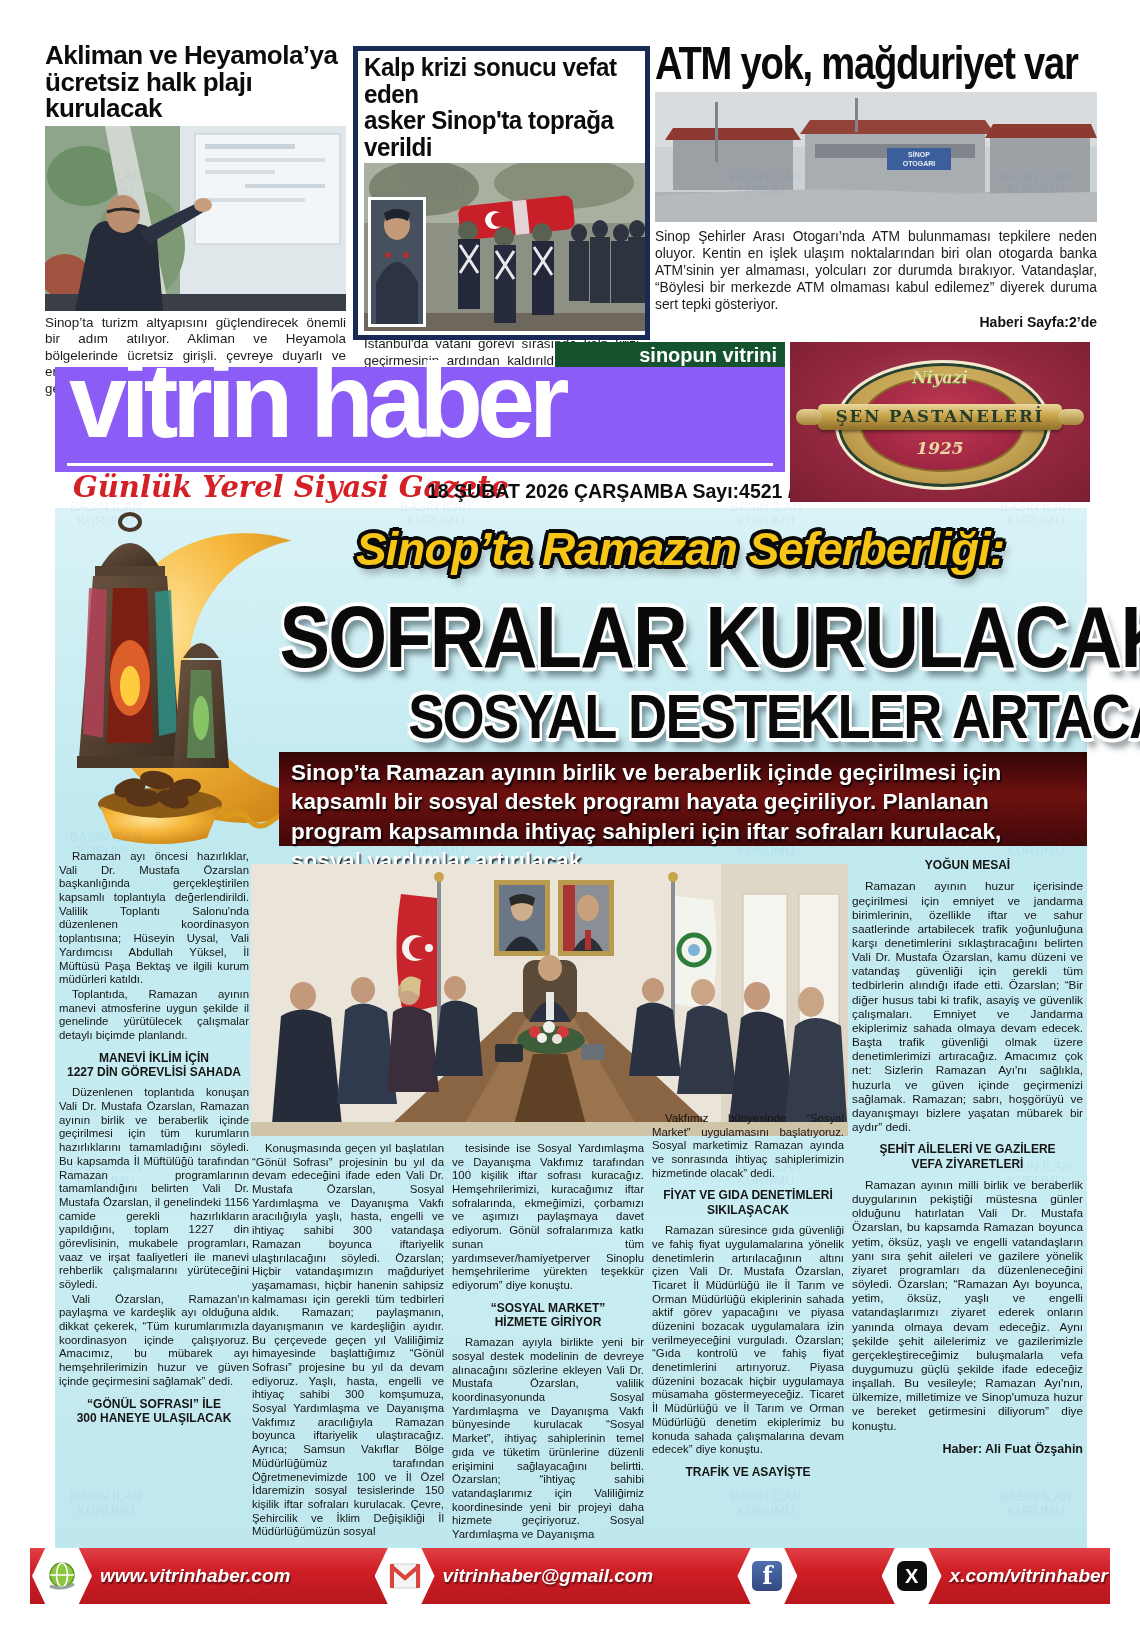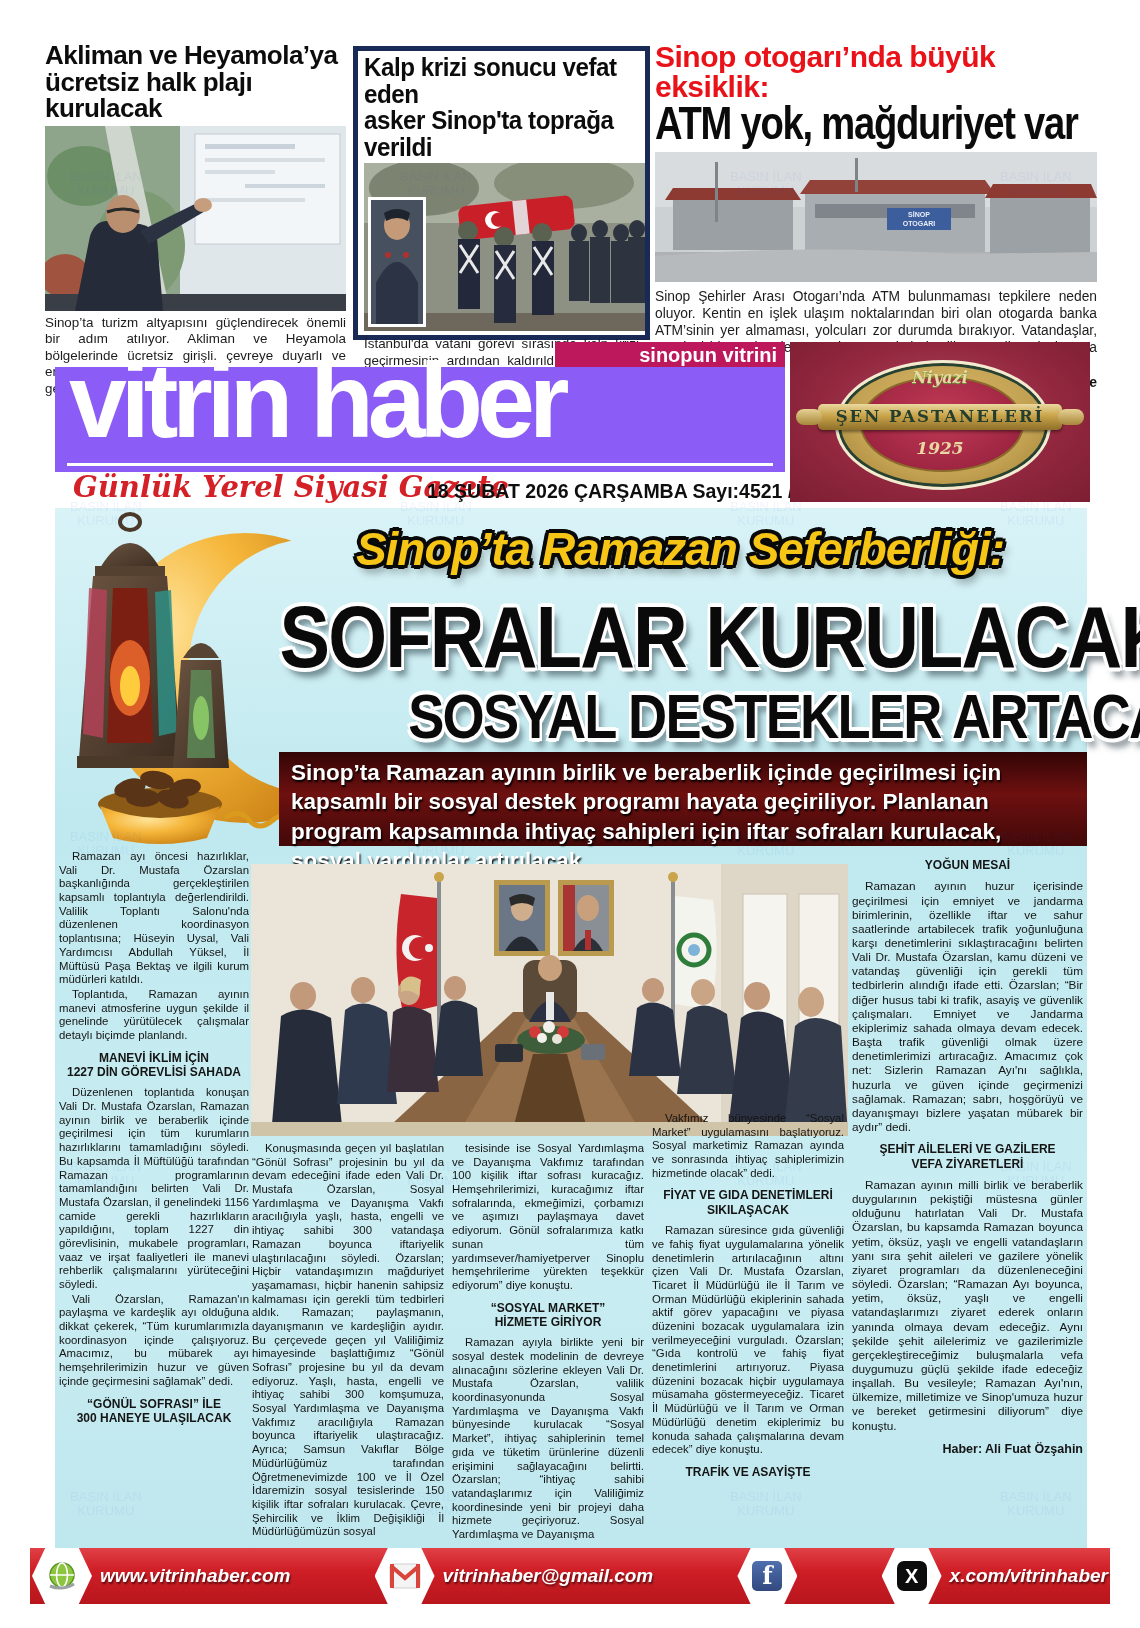--- a/index.html
+++ b/index.html
@@ -26,21 +26,21 @@
   
   #atm{right:-6px;top:32px;width:104px;height:190px;z-index:5;}
   #atm-sign{width:92px;height:34px;margin-left:8px;border-radius:6px 6px 2px 2px;background:linear-gradient(180deg,#8fb6dd,#2a5f9e 55%,#1d4676);color:#fff;font-weight:900;font-style:italic;font-size:23px;text-align:center;line-height:34px;letter-spacing:1px;}
   #atm-body{width:96px;height:150px;margin-left:4px;margin-top:2px;border-radius:8px 8px 4px 4px;background:linear-gradient(100deg,#f2f4f7 0%,#c2c8cf 45%,#868e97 100%);border:1px solid #6e747c;position:relative;}
   .atm-screen{position:absolute;left:12px;top:14px;width:46px;height:36px;background:linear-gradient(135deg,#6ea4d8,#1e5aa0);border:3px solid #3a4048;border-radius:3px;}
   .atm-keys{position:absolute;left:12px;top:62px;width:44px;height:26px;background:#3c424a;border-radius:3px;background-image:linear-gradient(#565d66 1px,transparent 1px),linear-gradient(90deg,#565d66 1px,transparent 1px);background-size:11px 7px;}
   .atm-slot{position:absolute;right:10px;top:66px;width:22px;height:6px;background:#23272c;border-radius:2px;}
   .atm-tray{position:absolute;left:10px;bottom:14px;width:70px;height:10px;background:#23272c;border-radius:2px;}
   
   #masthead{left:55px;top:340px;width:1035px;height:166px;}
-  #mast-topstrip{left:500px;top:2px;width:230px;height:26px;background:#be185d;color:#fff;font-weight:bold;font-size:20px;text-align:right;line-height:26px;padding-right:8px;box-sizing:border-box;}
+  #mast-topstrip{left:500px;top:2px;width:230px;height:26px;background:#14532d;color:#fff;font-weight:bold;font-size:20px;text-align:right;line-height:26px;padding-right:8px;box-sizing:border-box;}
   #mast-red{left:0;top:27px;width:730px;height:105px;background:#8b5cf6;}
   #mast-logo{position:absolute;left:14px;top:-26px;font-size:104px;font-weight:900;color:#fff;letter-spacing:-6px;transform:scaleY(1.02);white-space:nowrap;}
   #mast-rule{position:absolute;left:12px;bottom:6px;width:706px;height:3px;background:#fff;}
   #mast-slogan{left:18px;top:130px;font-family:"DejaVu Serif",serif;font-style:italic;font-weight:bold;font-size:29px;color:#d42027;white-space:nowrap;}
   #mast-date{left:372px;top:140px;font-size:19.5px;font-weight:bold;color:#0e0e0e;white-space:nowrap;}
   
   #ad-sen{left:735px;top:2px;width:300px;height:160px;background:radial-gradient(ellipse at 50% 45%,#b14d63 0%,#93283f 55%,#7c1e33 100%);overflow:hidden;}
   #ad-oval-outer{position:absolute;left:45px;top:18px;width:210px;height:124px;border-radius:50%;border:3px solid #f3ead2;box-shadow:0 0 0 3px #274232 inset;background:radial-gradient(ellipse at 50% 40%,#d8b96a 0%,#c3a152 60%,#9d7c33 100%);}
   #ad-oval-inner{position:absolute;left:70px;top:34px;width:160px;height:92px;border-radius:50%;background:radial-gradient(ellipse at 50% 40%,#c23a54 0%,#9a2340 80%);border:2px solid #8a6a2a;}
   #ad-niyazi{position:absolute;left:0;top:26px;width:300px;text-align:center;font-family:"DejaVu Serif",serif;font-style:italic;font-weight:bold;font-size:16px;color:#e9d8a4;text-shadow:0 1px 1px #5a3;}
@@ -163,21 +163,20 @@
         <path d="M12 120 Q33 78 54 120 L54 161 L12 161 Z" fill="#2b3344"></path>
         <circle cx="24" cy="92" r="3" fill="#b03030"></circle>
           <circle cx="42" cy="92" r="3" fill="#b03030"></circle>
       </svg>
     </div>
     <div class="caption" style="margin-top:5px;">İstanbul'da vatani görevi sırasında kalp krizi geçirmesinin ardından kaldırıldığı hastanede yaşamını yitiren Jandarma Er Onurcan Aktaş, memleketi Sinop'ta defnedildi.</div>
     <div class="caption pageref" style="text-align:right;margin-top:2px;font-size:14px;">Haberi Sayfa:3’te</div>
   </div>
 
   <div class="abs" id="art-right">
-    <div id="kicker-right">Sinop otogarı’nda büyük eksiklik:</div>
     <div id="head-right">ATM yok, mağduriyet var</div>
     <div class="photo-frame" style="width:442px;height:130px;margin-top:6px;">
       <svg width="442" height="130" viewBox="0 0 442 130">
         <rect width="442" height="130" fill="#ccd1d4"></rect>
         <rect x="0" y="0" width="442" height="55" fill="#d8dcde"></rect>
         <rect x="0" y="100" width="442" height="30" fill="#aeb2b5"></rect>
         <rect x="18" y="48" width="120" height="50" fill="#9aa0a4"></rect>
         <path d="M10 48 L146 48 L138 36 L18 36 Z" fill="#8d3a32"></path>
         <rect x="150" y="40" width="180" height="60" fill="#a8adb1"></rect>
         <rect x="160" y="52" width="160" height="14" fill="#7f858a"></rect>

